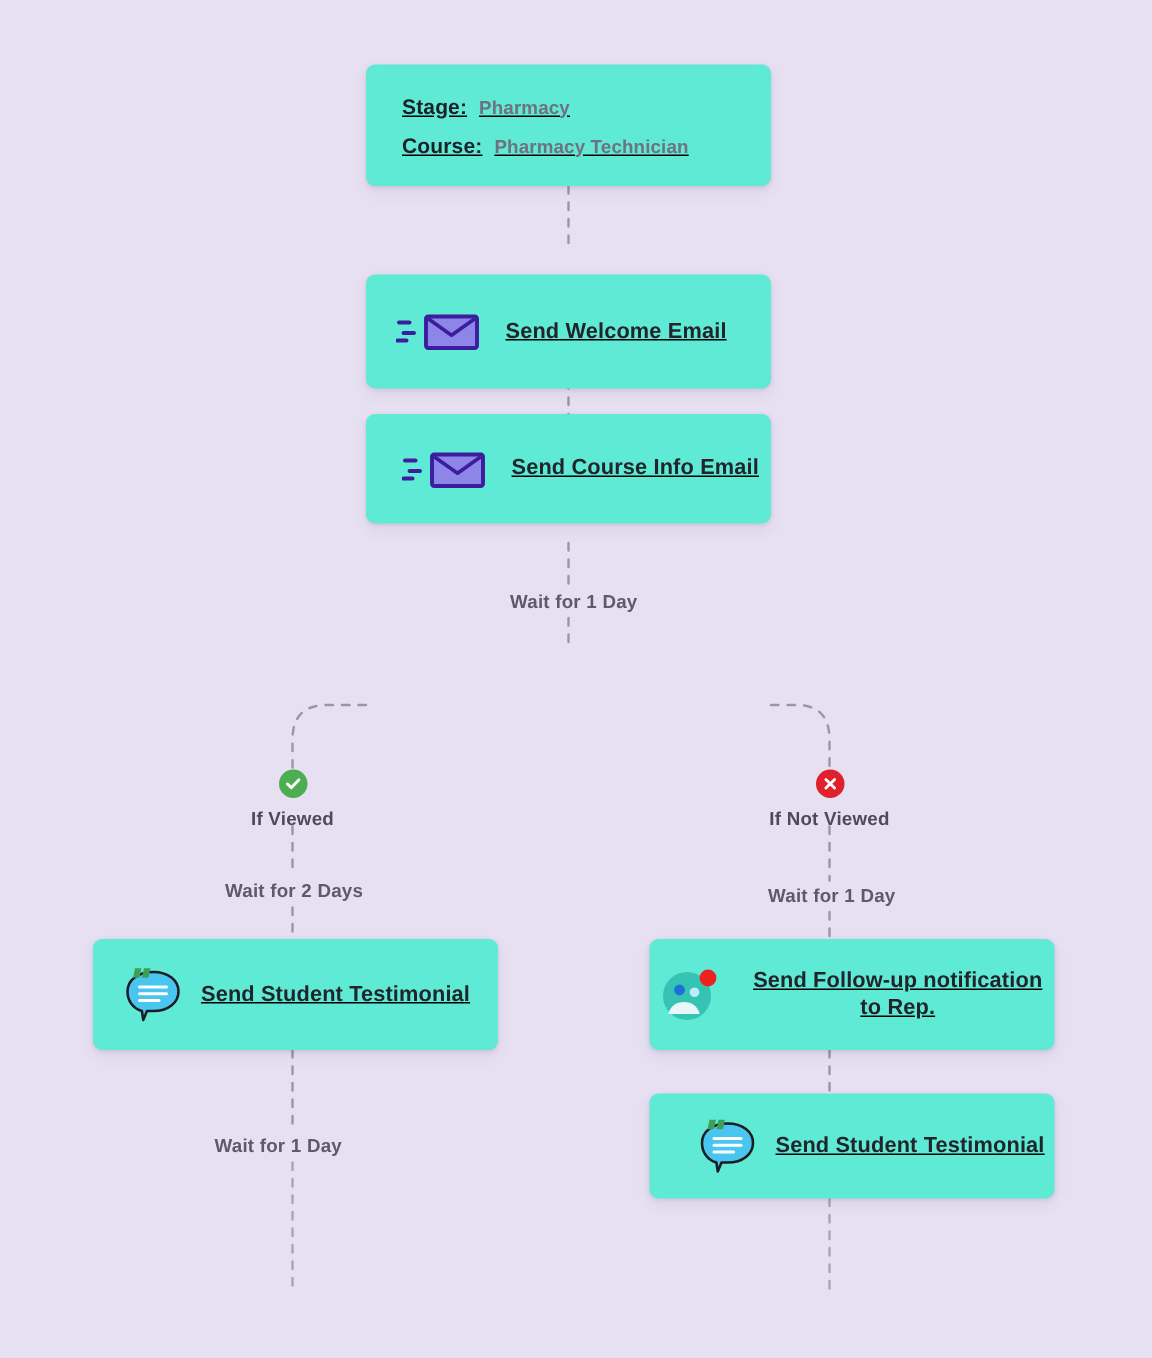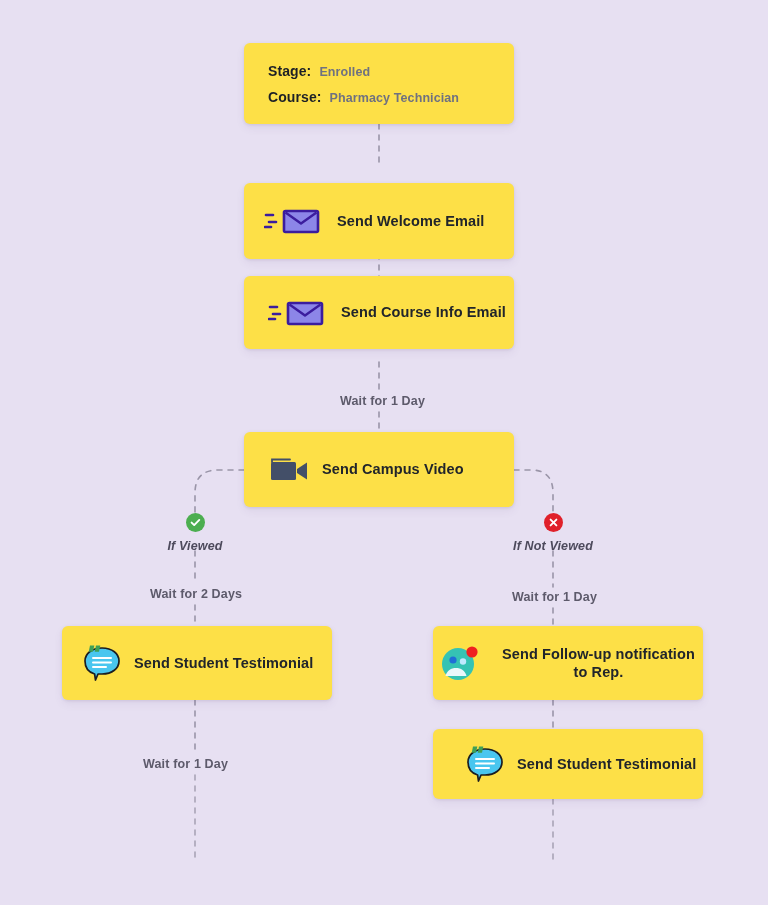--- a/index.html
+++ b/index.html
@@ -23,25 +23,26 @@
     position: absolute;
     inset: 0;
     width: 768px;
     height: 905px;
     pointer-events: none;
   }
 
   
   .card {
     position: absolute;
-    background: #fde047;
+    background: #5eead4;
     border-radius: 6px;
     box-shadow: 0 1px 3px rgba(80,60,120,0.13), 0 4px 10px rgba(80,60,120,0.07);
     display: flex;
     align-items: center;
+    text-decoration: underline;
   }
 
   .card-label {
     font-size: 14.5px;
     font-weight: bold;
     color: #21252b;
     letter-spacing: .1px;
     line-height: 1.25;
   }
 
@@ -117,21 +118,20 @@
   .badge-yes { background: #4cae50; }
   .badge-no  { background: #e0202a; }
 
   .branch-caption {
     margin-top: 7px;
     font-size: 12.5px;
     font-weight: bold;
     color: #4d4a5c;
     letter-spacing: .15px;
     white-space: nowrap;
-    font-style: italic;
   }
 </style>
 </head>
 <body>
 
 <div id="canvas">
 
   <svg id="wires" viewBox="0 0 768 905" xmlns="http://www.w3.org/2000/svg">
     <g stroke="#9a95a8" stroke-width="1.6" fill="none" stroke-dasharray="5 6" stroke-linecap="round">
 
@@ -157,21 +157,21 @@
       <path d="M195,700 L195,754"></path>
       <path d="M195,775 L195,860" stroke="#a9a4b6"></path>
 
       <path d="M553,799 L553,865" stroke="#a9a4b6"></path>
     </g>
   </svg>
 
   <div class="card" id="card-trigger">
     <div class="kv">
       <span class="kv-key">Stage:</span>
-      <span class="kv-val">Enrolled</span>
+      <span class="kv-val">Pharmacy</span>
     </div>
     <div class="kv">
       <span class="kv-key">Course:</span>
       <span class="kv-val">Pharmacy Technician</span>
     </div>
   </div>
 
   <div class="card" id="card-welcome">
     <span class="icon-slot gap-email">
       <svg width="60" height="28" viewBox="0 0 60 28">
@@ -195,30 +195,20 @@
           <line x1="5" y1="15" x2="12" y2="15"></line>
           <line x1="1" y1="20" x2="7" y2="20"></line>
         </g>
         <rect x="20" y="4" width="34" height="21" rx="1.5" fill="#8c86e8" stroke="#3b1d9e" stroke-width="2.6"></rect>
         <path d="M21.5,5.5 L37,16.5 L52.5,5.5" fill="none" stroke="#3b1d9e" stroke-width="2.4" stroke-linejoin="round"></path>
       </svg>
     </span>
     <span class="card-label">Send Course Info Email</span>
   </div>
 
-  <div class="card" id="card-video">
-    <span class="icon-slot gap-video">
-      <svg width="42" height="32" viewBox="0 0 42 32">
-        <rect x="3" y="8" width="25" height="18" rx="1.5" fill="#434f68"></rect>
-        <path d="M29,15 L39,8.5 L39,25.5 L29,19 Z" fill="#434f68"></path>
-        <path d="M4,8 L4,5.5 L22,5.5" fill="none" stroke="#434f68" stroke-width="1.8" stroke-linecap="round"></path>
-      </svg>
-    </span>
-    <span class="card-label">Send Campus Video</span>
-  </div>
 
   <div class="card" id="card-testi-left">
     <span class="icon-slot gap-bubble">
       <svg width="40" height="38" viewBox="0 0 40 38">
         <path d="M20,4 C30.2,4 37,9.6 37,17 C37,24.4 30.2,30 20,30 L16,30 L13.5,36 L12.6,30 C6.6,28.2 3,23.2 3,17 C3,9.6 9.8,4 20,4 Z" fill="#49c6ef" stroke="#1b1d21" stroke-width="1.7" stroke-linejoin="round"></path>
         <g stroke="#ffffff" stroke-width="2" stroke-linecap="round">
           <line x1="11" y1="14" x2="29" y2="14"></line>
           <line x1="11" y1="18.5" x2="29" y2="18.5"></line>
           <line x1="11" y1="23" x2="24" y2="23"></line>
         </g>

